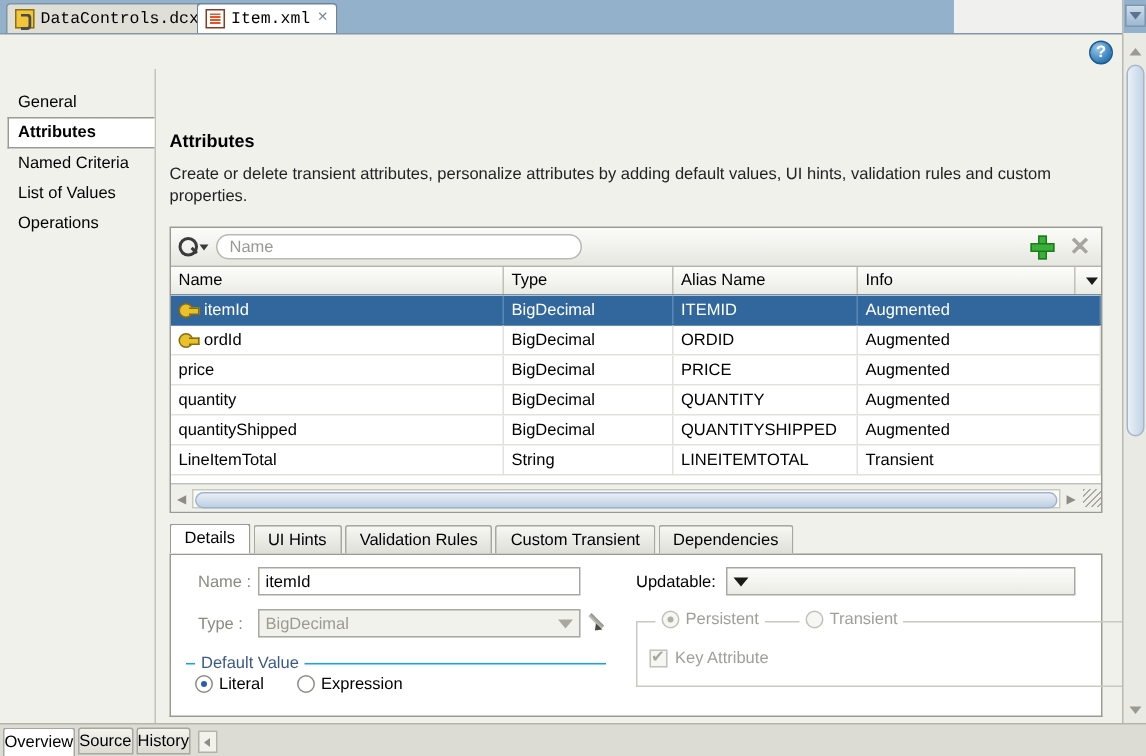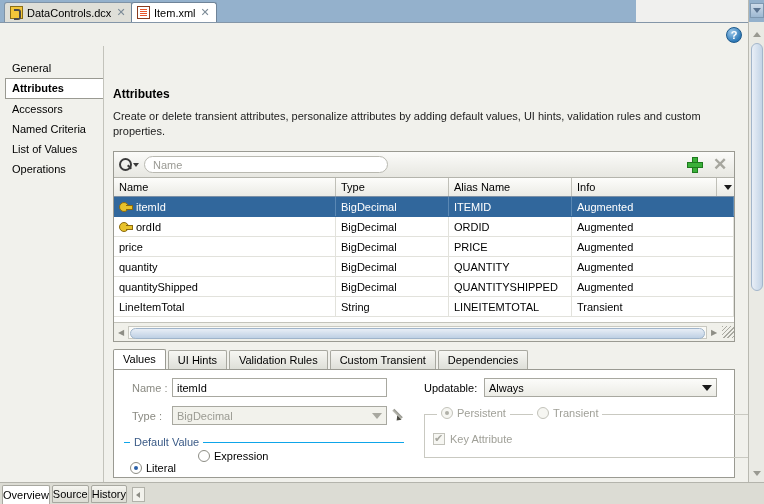--- a/index.html
+++ b/index.html
@@ -11,20 +11,21 @@
     font-size: 11px;
     color: #000;
     background: #f0f0ee;
   }
   #app { position: relative; width: 764px; height: 504px; }
 
   
   .tabbar {
     position: absolute; left: 0; top: 0; width: 636px; height: 22px;
     background: #94b1cc;
+    font-family: Liberation Mono, monospace;
   }
   .etab {
     position: absolute; top: 2px; height: 20px;
     display: flex; align-items: center;
     padding: 0 6px 0 5px;
     border: 1px solid #7f93a6;
     border-bottom: none;
     border-radius: 3px 3px 0 0;
     background: #dfdfd8;
     font-size: 11px;
@@ -319,21 +320,20 @@
 
   <div class="surface">
     <div class="helpbar">
       <div class="help-icon">?</div>
     </div>
 
     <div class="leftnav">
       <div style="height:12px"></div>
       <div class="navitem">General</div>
       <div class="navitem active">Attributes</div>
-      <div class="navitem">Accessors</div>
       <div class="navitem">Named Criteria</div>
       <div class="navitem">List of Values</div>
       <div class="navitem">Operations</div>
     </div>
 
     <div class="content">
       <div class="page-title">Attributes</div>
       <div class="page-desc">Create or delete transient attributes, personalize attributes by adding default values, UI hints, validation rules and custom properties.</div>
 
       <div class="tablepanel">
@@ -421,42 +421,41 @@
           <span class="hs-arrow">◀</span>
           <span class="hs-track">
             <span class="hs-thumb"></span>
           </span>
           <span class="hs-arrow">▶</span>
           <span class="grip"></span>
         </div>
       </div>
 
       <div class="dtabs">
-        <div class="dtab active">Values</div>
+        <div class="dtab active">Details</div>
         <div class="dtab">UI Hints</div>
         <div class="dtab">Validation Rules</div>
         <div class="dtab">Custom Transient</div>
         <div class="dtab">Dependencies</div>
       </div>
 
       <div class="dpanel">
 
         <div class="row-lbl" style="left:18px; top:12px;">Name :</div>
         <input class="tinput" style="left: 58px; top: 8px; width: 215px;" value="itemId">
 
         <div class="row-lbl" style="left:18px; top:40px;">Type :</div>
         <div class="tselect disabled" style="left:58px; top:36px; width:215px;">
           <span class="sv">BigDecimal</span>
           <i class="caret-dd dis"></i>
         </div>
         <div class="pencil" style="left:280px; top:36px;"></div>
 
         <div class="row-lbl dark" style="left:310px; top:12px;">Updatable:</div>
         <div class="tselect" style="left:370px; top:8px; width:233px;">
-          <span class="sv">Always</span>
           <i class="caret-dd"></i>
         </div>
 
         <div class="grp dis" style="left:310px; top:44px; width:342px; height:44px;">
           <div class="radio dis on" style="left:12px; top:-8px; background:#fff; padding:0 4px;">
             <span class="dot"></span>
             <span>Persistent</span>
           </div>
           <div class="radio dis" style="left:108px; top:-8px; background:#fff; padding:0 4px;">
             <span class="dot"></span>
@@ -465,21 +464,21 @@
           <div class="chk on" style="left:8px; top:18px;">
             <span class="box"></span>
             <span>Key Attribute</span>
           </div>
         </div>
 
         <div class="grp" style="left:10px; top:72px; width:280px; height:1px; border:none; border-top:1px solid #0ea5e9;">
           <div class="grp-title">Default Value</div>
         </div>
 
-        <div class="radio on" style="left:16px; top:92px;">
+        <div class="radio on" style="left:16px; top:80px;">
           <span class="dot"></span>
           <span>Literal</span>
         </div>
         <div class="radio" style="left:72px; top:80px;padding-left:12px;">
           <span class="dot"></span>
           <span>Expression</span>
         </div>
       </div>
 
       <div style="position:absolute; left:8px; top:432px; width:622px; height:5px;"></div>

